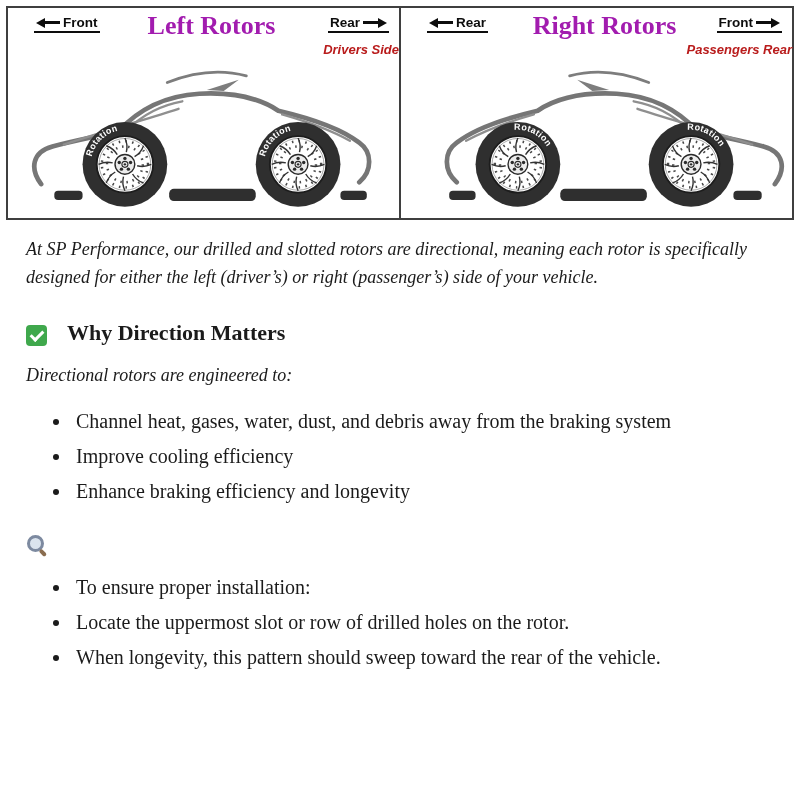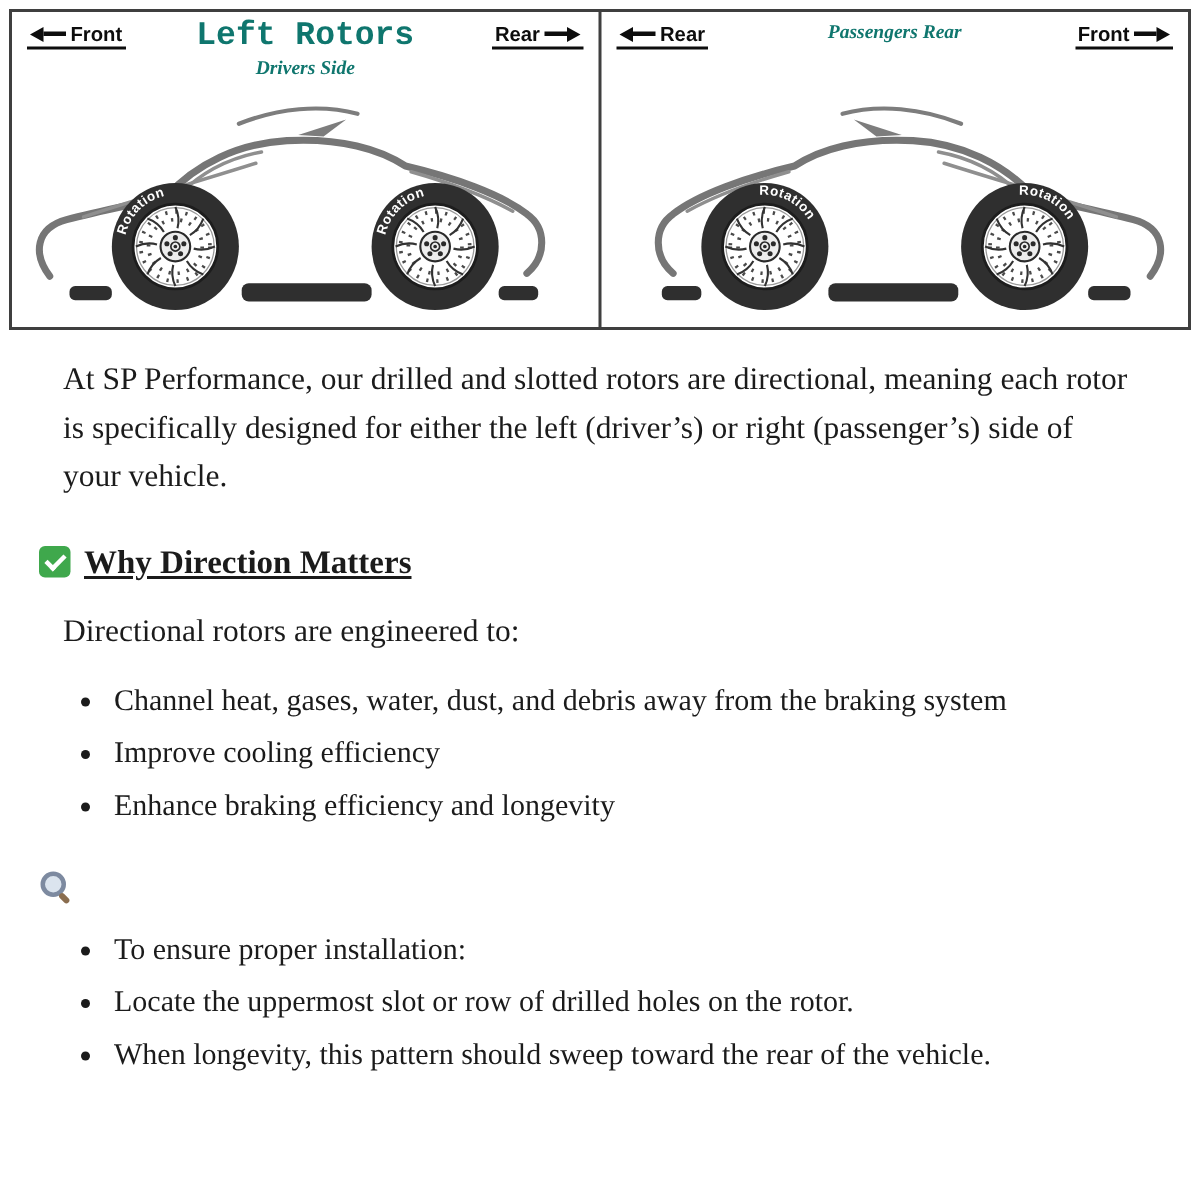--- a/index.html
+++ b/index.html
@@ -7,53 +7,53 @@
     width:800px; min-height:800px; margin:0 auto; background:#fff;
     font-family:"Liberation Serif", serif; color:#1b1b1b;
     box-sizing:border-box;
   }
 
   
   .diagram {
     display:flex; margin:6px 6px 14px 6px;
     border:2px solid #3f3f3f;
   }
-  .panel { flex:1; position:relative; background:#fff; }
+  .panel { flex:1; position:relative; background:#fff;padding-left:16px; }
   .panel + .panel { border-left:2px solid #3f3f3f; }
   .panel-header { position:relative; height:50px; }
   .panel-title-wrap { text-align:center; padding-top:4px; }
   .panel-title {
-    font-family:Liberation Mono, monospace; font-weight:bold;
-    font-size:22px; color:#0f766e; line-height:1.1;
+    font-family:Liberation Serif, serif; font-weight:bold;
+    font-size:26px; color:#a21caf; line-height:1.1;
   }
   .panel-subtitle {
-    font-family:Liberation Serif, serif; font-weight:bold; font-style:italic;
-    font-size:13px; color:#0f766e; margin-top:1px;
+    font-family:Liberation Sans, sans-serif; font-weight:bold; font-style:italic;
+    font-size:13px; color:#b91c1c; margin-top:1px;text-align:right;
   }
   .dir {
     position:absolute; top:7px; display:flex; align-items:center; gap:3px;
     font-family:"Liberation Sans", sans-serif; font-weight:bold; font-size:13.5px;
     border-bottom:2px solid #0d0d0d; padding:0 2px 1px 2px; color:#0d0d0d;
   }
   .dir-tl { left:10px; }
   .dir-tr { right:10px; }
   .arr { display:flex; align-items:center; }
   .arr .tail { width:15px; height:3px; background:#0d0d0d; }
   .head-left  { width:0;height:0;border-top:5px solid transparent;border-bottom:5px solid transparent;border-right:9px solid #0d0d0d; }
   .head-right { width:0;height:0;border-top:5px solid transparent;border-bottom:5px solid transparent;border-left:9px solid #0d0d0d; }
   .car-svg { display:block; width:100%; height:160px; }
   .rot-label { font-family:"Liberation Sans", sans-serif; font-weight:bold; font-size:9.5px; fill:#ffffff; letter-spacing:0.4px; }
   .body-ln { stroke:#767676; stroke-width:5; fill:none; stroke-linecap:round; }
   .ln2 { stroke:#8f8f8f; stroke-width:2.5; fill:none; stroke-linecap:round; }
   .ln3 { stroke:#7d7d7d; stroke-width:3; fill:none; stroke-linecap:round; }
 
   
   .content { padding:0 26px 30px 26px; }
-  .content p { font-size:21px; line-height:1.55; margin:16px 16px; }
-  .sec-head { font-size:22px; margin:28px 0 16px 0; display:flex; align-items:center; gap:9px;text-decoration:underline; }
+  .content p { font-size:18px; line-height:1.55; margin:16px 0;font-style:italic; }
+  .sec-head { font-size:22px; margin:28px 0 16px 0; display:flex; align-items:flex-end; gap:20px; }
   .sec-head.bold { font-weight:bold; }
   .sec-head.regular { font-weight:normal; }
   .content ul { margin:12px 0 22px 0; padding-left:46px; }
   .content li { font-size:20px; line-height:1.5; margin:5px 0; padding-left:4px; }
 
   
   .check-icon {
     display:inline-block; width:21px; height:21px; background:#3fa84c;
     border-radius:4px; position:relative; flex:0 0 auto;
   }
@@ -155,20 +155,21 @@
     <div class="panel">
       <div class="panel-header">
         <div class="dir dir-tl">
           <span class="arr">
               <span class="head-left"></span>
               <span class="tail"></span>
             </span>
           <span>Rear</span>
         </div>
         <div class="panel-title-wrap">
+          <div class="panel-title">Right Rotors</div>
           <div class="panel-subtitle">Passengers Rear</div>
         </div>
         <div class="dir dir-tr">
           <span>Front</span>
           <span class="arr">
               <span class="tail"></span>
               <span class="head-right"></span>
             </span>
         </div>
       </div>

